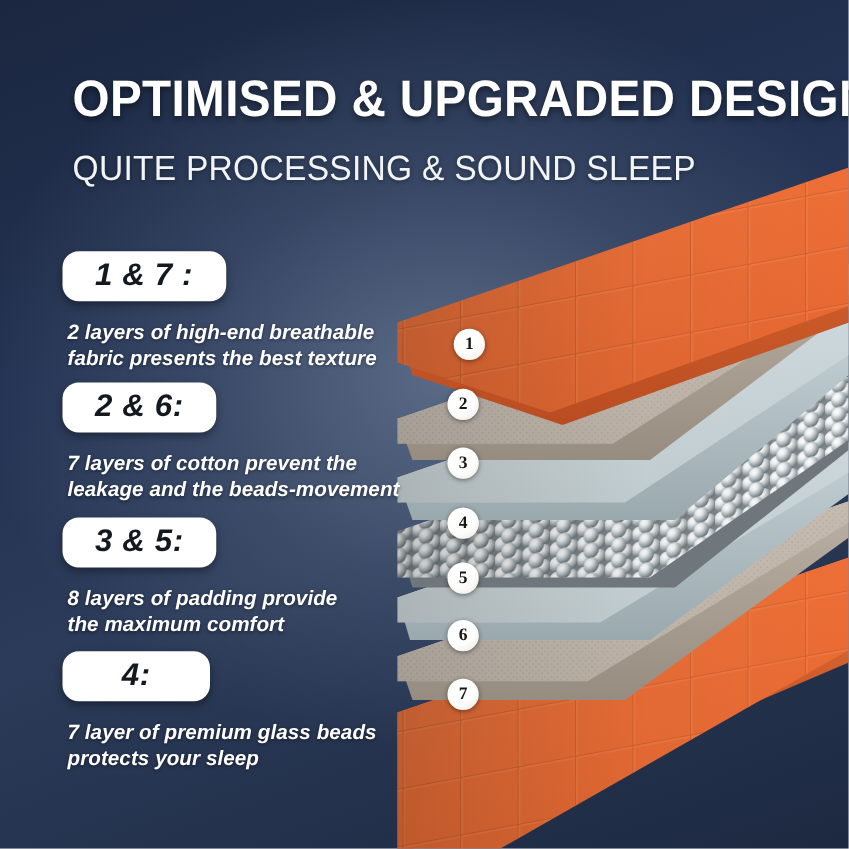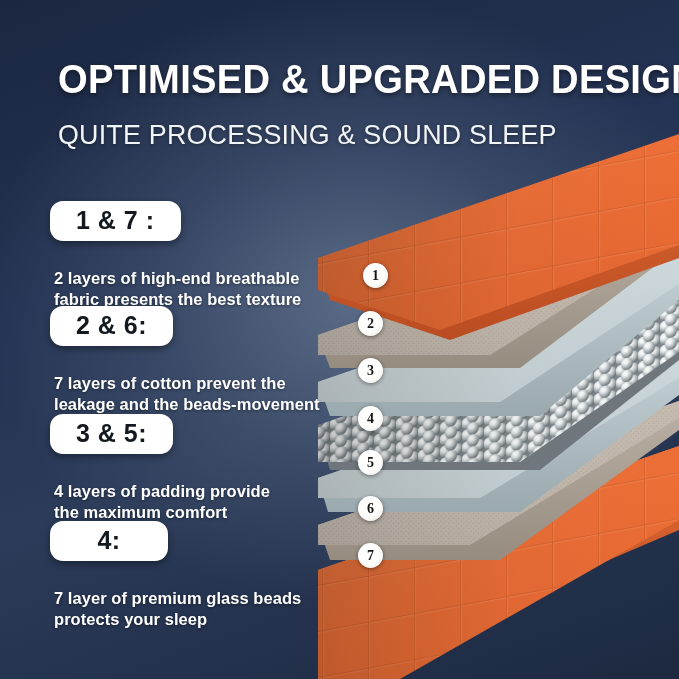--- a/index.html
+++ b/index.html
@@ -26,32 +26,32 @@
   }
   #subtitle {
     position:absolute; left:58px; top:118px;
     font-size:28px; line-height:34px; font-weight:400;
     letter-spacing:0.2px; color:#f2f5f8;
     transform:scaleX(0.96); transform-origin:left center;
     text-shadow:0 1px 4px rgba(0,0,0,0.40);
     white-space:nowrap;
   }
   
-  .callout { position:absolute; left:50px; width:290px; }
+  .callout { position:absolute; left:50px; width:290px;font-style:italic; }
   .chip {
     display:inline-block; background:#ffffff;
     border-radius:13px; padding:5px 26px 7px 26px;
     color:#14191f; font-size:25px; font-weight:bold;
     letter-spacing:0.5px; line-height:28px;
     box-shadow:0 3px 7px rgba(0,0,0,0.38);
     min-width:108px; text-align:center;
   }
   .chip.center { text-align:center; }
   .desc {
-    margin-top:27px; margin-left:4px;
+    margin-top:15px; margin-left:4px;
     color:#ffffff; font-size:16.5px; line-height:20.5px;
     font-weight:bold; letter-spacing:0.05px;
     text-shadow:0 1px 3px rgba(0,0,0,0.45);
     white-space:pre-line;
   }
   
   #diagram { position:absolute; left:0; top:0; width:679px; height:679px; }
   .badge {
     position:absolute; width:25px; height:25px; border-radius:50%;
     background:radial-gradient(circle at 36% 30%, #ffffff 0%, #fdfdfc 55%, #e9e7e2 100%);
@@ -198,21 +198,21 @@
   </div>
 
   <div class="callout" style="top:306px;">
     <div class="chip">2 &amp; 6:</div>
     <div class="desc">7 layers of cotton prevent the
 leakage and the beads-movement</div>
   </div>
 
   <div class="callout" style="top:414px;">
     <div class="chip">3 &amp; 5:</div>
-    <div class="desc">4 layers of padding provide
+    <div class="desc">8 layers of padding provide
 the maximum comfort</div>
   </div>
 
   <div class="callout" style="top:521px;">
     <div class="chip center" style="min-width:118px;">4:</div>
     <div class="desc">7 layer of premium glass beads
 protects your sleep</div>
   </div>
 
 </div>

